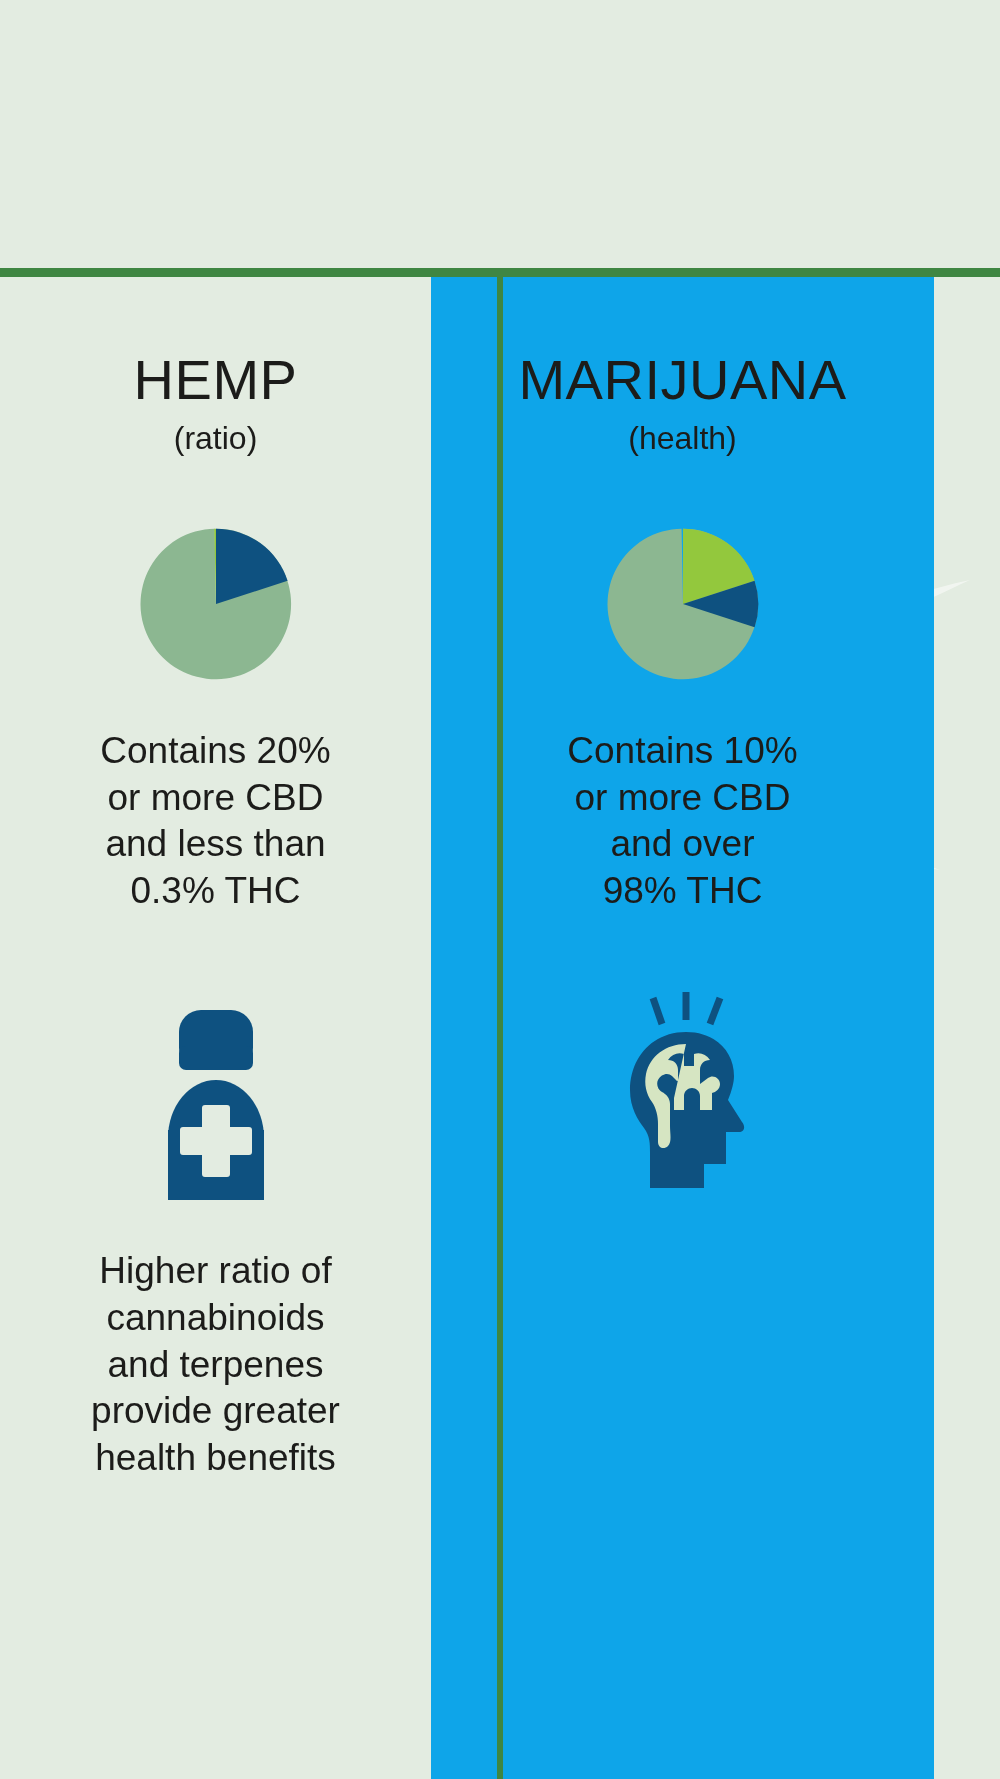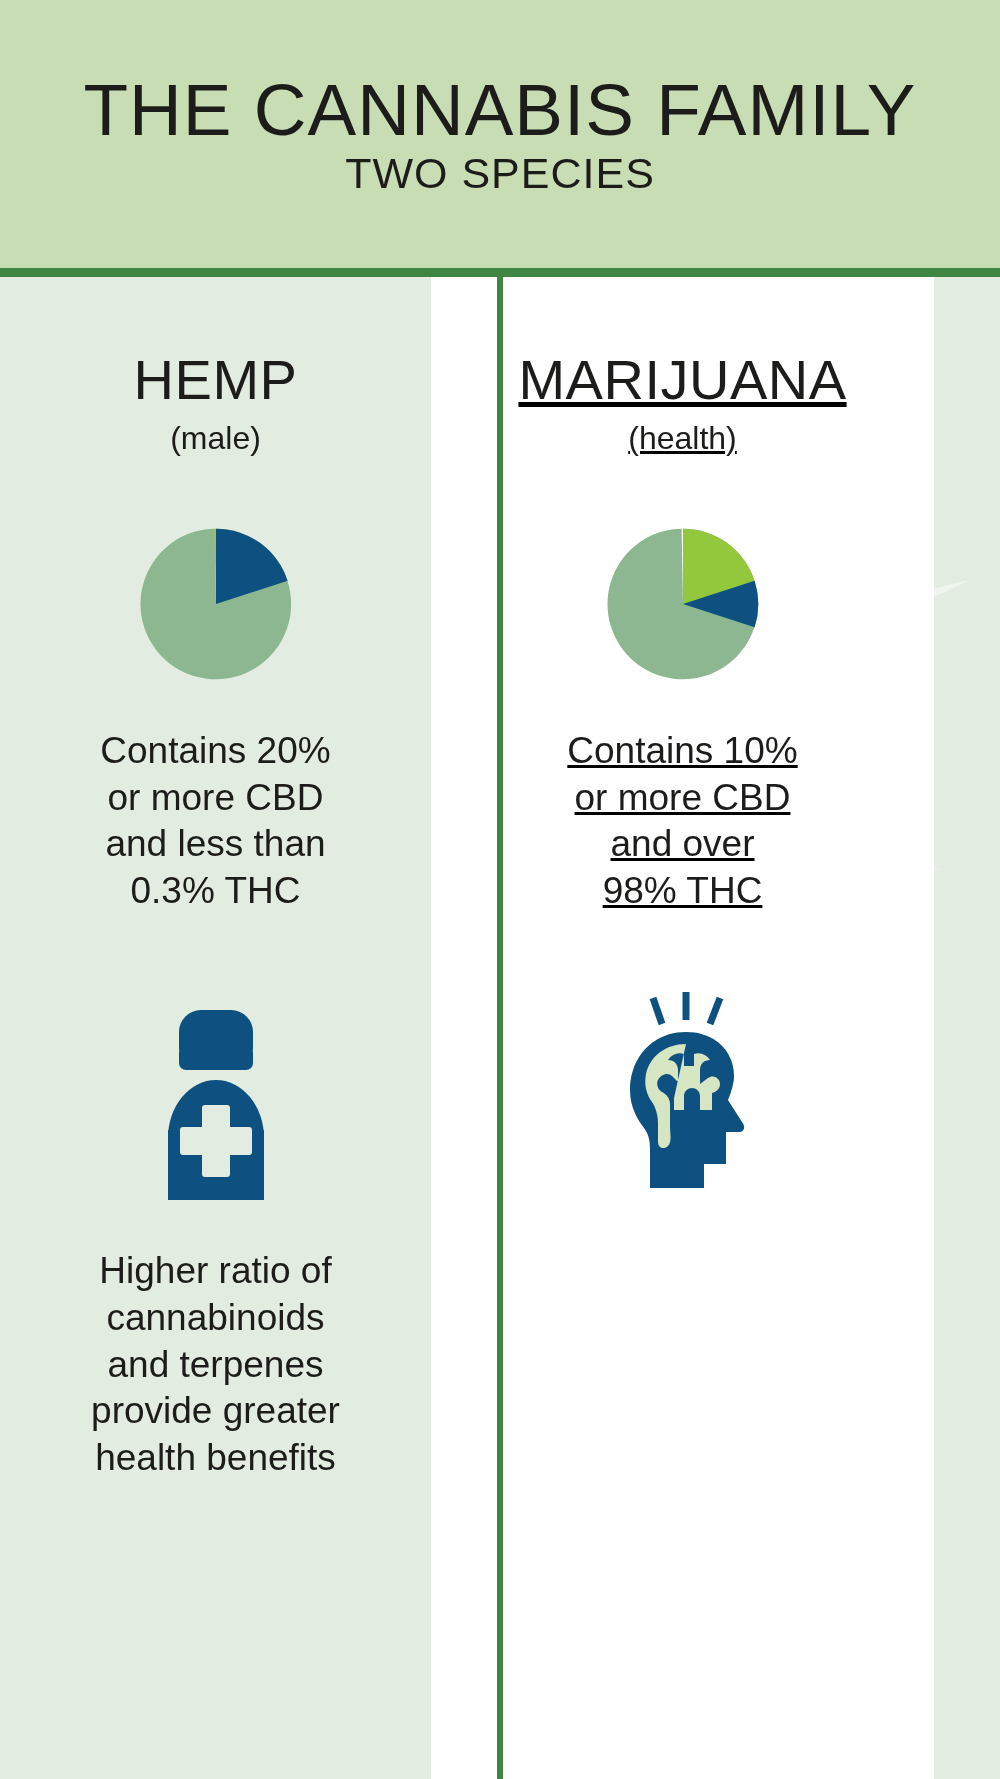--- a/index.html
+++ b/index.html
@@ -52,21 +52,21 @@
     display:flex;
   }
   .col{
     position:relative;
     width:431px;height:1502px;
     box-sizing:border-box;
     display:flex;flex-direction:column;align-items:center;
     overflow:hidden;
   }
   .col-hemp{background:#e3ece1;}
-  .col-mj{background:#ffffff;width:503px;text-decoration:underline;}
+  .col-mj{background:#0ea5e9;width:503px;}
   .col-divider{
     position:absolute;left:497px;top:277px;width:6px;height:1502px;
     background:#3f8642;z-index:6;
   }
 
   
   .watermark{
     position:absolute;left:0;top:0;width:1000px;height:1502px;
     pointer-events:none;z-index:0;opacity:1;
   }
@@ -98,24 +98,20 @@
 
   
   .icon-wrap{margin-top:96px;}
   .icon-wrap-mj{margin-top:78px;}
 </style>
 </head>
 <body>
 
 <div class="infographic">
 
-  <div class="header">
-    <div class="header-title">THE CANNABIS FAMILY</div>
-    <div class="header-subtitle">TWO SPECIES</div>
-  </div>
   <div class="header-rule"></div>
 
   <svg class="watermark" viewBox="0 0 1000 1502" aria-hidden="true">
     <g transform="translate(500,760)">
       <g fill="#ffffff" opacity="0.5">
         <path d="M0,240 C -8,120 -14,20 -6,-70 C 0,-130 6,-130 12,-70 C 20,20 14,120 6,240 Z"></path>
         <path d="M-6,-40 C -120,-180 -230,-290 -300,-400 C -250,-330 -150,-190 -40,-40 Z" transform="rotate(-6)"></path>
         <path d="M6,-40 C 120,-180 230,-290 300,-400 C 250,-330 150,-190 40,-40 Z" transform="rotate(6)"></path>
         <path d="M-8,30 C -160,-60 -330,-150 -470,-180 C -360,-130 -180,-30 -30,40 Z"></path>
         <path d="M8,30 C 160,-60 330,-150 470,-180 C 360,-130 180,-30 30,40 Z"></path>
@@ -125,21 +121,21 @@
         <path d="M6,190 C 90,200 190,250 250,310 C 170,250 70,215 18,205 Z"></path>
       </g>
     </g>
   </svg>
 
   <div class="columns">
 
     <div class="col col-hemp">
       <div class="col-inner">
         <div class="col-title">HEMP</div>
-        <div class="col-sub">(male)</div>
+        <div class="col-sub">(ratio)</div>
 
         <div class="pie-wrap">
           <svg width="160" height="160" viewBox="-85 -85 170 170" aria-hidden="true">
 
             <path d="M 0 0 L 0 -80 A 80 80 0 1 1 -1.5 -79.99 Z" fill="#8cb791"></path>
 
             <path d="M 0 0 L 0 -80 A 80 80 0 0 1 76.08 -24.72 Z" fill="#0e5180"></path>
 
             <path d="M 0 0 L -1.9 -79.98 A 80 80 0 0 1 0 -80 Z" fill="#93c83d"></path>
           </svg>

